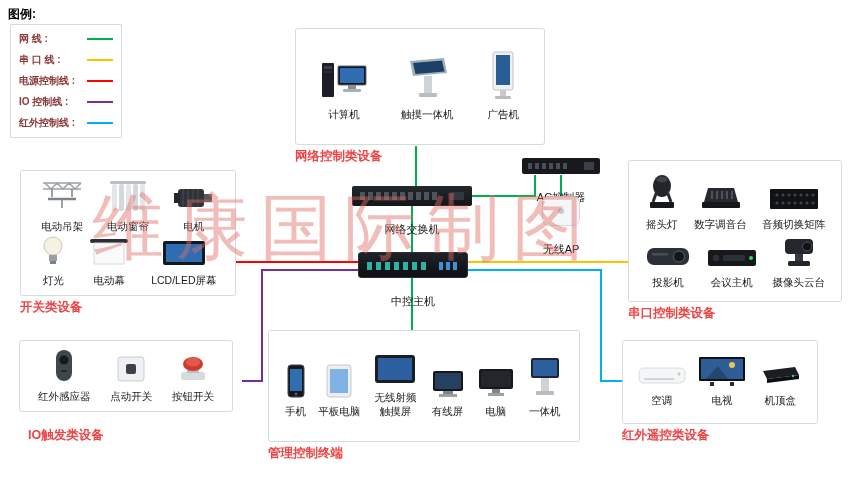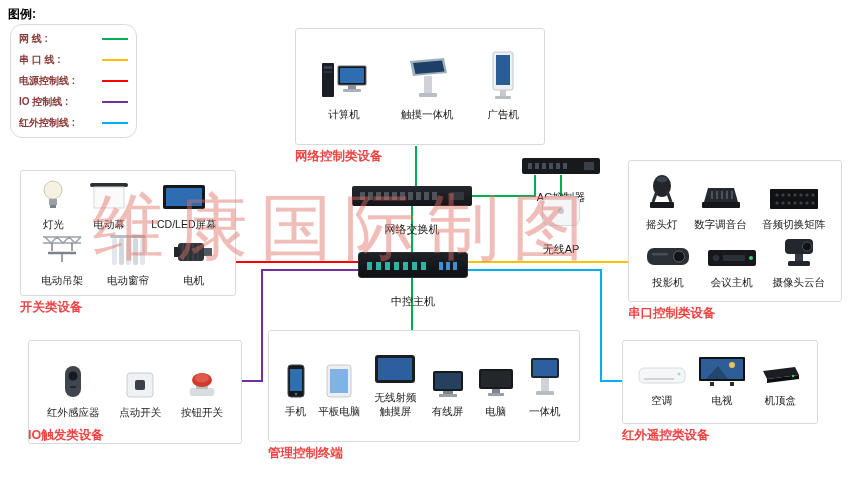--- a/index.html
+++ b/index.html
@@ -37,22 +37,22 @@
     border-radius:3px; position:relative; box-sizing:border-box; }
   .ic-host::before { content:""; position:absolute; left:8px; top:9px; width:62px; height:8px;
     background:repeating-linear-gradient(90deg,#2fb3a5 0 5px, transparent 5px 9px); }
   .ic-host::after { content:""; position:absolute; right:8px; top:9px; width:20px; height:8px;
     background:repeating-linear-gradient(90deg,#3f8fd6 0 4px, transparent 4px 7px); }
   
   .wires { position:absolute; left:0; top:0; z-index:1; }
   .wires polyline { fill:none; stroke-width:2; }
   
   .legend-title { position:absolute; left:8px; top:6px; font-size:12px; font-weight:bold; color:#000; z-index:2; }
-  .legend { position:absolute; left:10px; top:24px; width:127px; border:1px solid #d8dbde; background:#fff;
-    z-index:2; padding:7px 8px; box-sizing:border-box; display:flex; flex-direction:column; gap:7px; border-radius:12px; }
+  .legend { position:absolute; left:10px; top:24px; width:112px; border:1px solid #d8dbde; background:#fff;
+    z-index:2; padding:7px 8px; box-sizing:border-box; display:flex; flex-direction:column; gap:7px; border-radius:1px; }
   .lg-row { display:flex; align-items:center; justify-content:space-between; }
   .lg-label { font-size:10px; font-weight:600; color:#8b3a3a; white-space:nowrap; }
   .lg-line { width:26px; height:2px; flex:none; }
   .lg-c0{background:#00b050} .lg-c1{background:#ffc000} .lg-c2{background:#fe0000}
   .lg-c3{background:#7030a0} .lg-c4{background:#00b0f0}
   
   .watermark { position:absolute; left:92px; top:180px; z-index:10; pointer-events:none;
     font-size:72px; font-weight:normal; color:rgba(224,108,100,0.45); letter-spacing:12px; white-space:nowrap; }
   svg { display:block; }
 </style>
@@ -136,50 +136,20 @@
         <span class="dlabel">广告机</span>
       </div>
     </div>
   </div>
   <div class="gtitle" style="left:295px;top:148px;width:250px">网络控制类设备</div>
 
   <div class="gbox" style="left:20px;top:170px;width:216px;height:126px">
     <div class="drow">
       <div class="dev">
         <span>
-          <svg width="28" height="32" viewBox="0 0 28 32">
-            <circle cx="14" cy="11" r="9" fill="#f5f2e4" stroke="#cdc7ae"></circle>
-            <rect x="10" y="20" width="8" height="6" fill="#9aa0a6"></rect>
-            <rect x="11" y="26" width="6" height="3" fill="#7c828a"></rect>
-          </svg>
-          </span>
-        <span class="dlabel">灯光</span>
-      </div>
-      <div class="dev">
-        <span>
-          <svg width="42" height="30" viewBox="0 0 42 30">
-            <rect x="2" y="2" width="38" height="4" rx="2" fill="#2b2f33"></rect>
-            <rect x="6" y="6" width="30" height="21" fill="#fafafa" stroke="#d5d8db"></rect>
-          </svg>
-          </span>
-        <span class="dlabel">电动幕</span>
-      </div>
-      <div class="dev">
-        <span>
-          <svg width="46" height="28" viewBox="0 0 46 28">
-            <rect x="2" y="2" width="42" height="24" rx="2" fill="#15181c"></rect>
-            <rect x="5" y="5" width="36" height="18" fill="#2f6db3"></rect>
-          </svg>
-          </span>
-        <span class="dlabel">LCD/LED屏幕</span>
-      </div>
-    </div>
-    <div class="drow">
-      <div class="dev">
-        <span>
           <svg width="44" height="34" viewBox="0 0 44 34" fill="none" stroke="#9aa1a8" stroke-width="1.5">
             <path d="M3 4 H41 M3 10 H41"></path>
             <path d="M5 4 L11 10 L17 4 L23 10 L29 4 L35 10 L41 4"></path>
             <path d="M12 10 V18 M32 10 V18" stroke="#7c838a"></path>
             <path d="M8 20 H36" stroke="#7c838a" stroke-width="2.5"></path>
             <path d="M22 21 V29" stroke="#7c838a"></path>
           </svg>
           </span>
         <span class="dlabel">电动吊架</span>
       </div>
@@ -201,20 +171,50 @@
       <div class="dev">
         <span>
           <svg width="44" height="30" viewBox="0 0 44 30">
             <rect x="6" y="6" width="26" height="18" rx="3" fill="#2e3338"></rect>
             <rect x="2" y="10" width="6" height="10" fill="#23272b"></rect>
             <rect x="32" y="11" width="8" height="8" fill="#505860"></rect>
             <path d="M11 6 V24 M16 6 V24 M21 6 V24 M26 6 V24" stroke="#454c53"></path>
           </svg>
           </span>
         <span class="dlabel">电机</span>
+      </div>
+    </div>
+    <div class="drow">
+      <div class="dev">
+        <span>
+          <svg width="28" height="32" viewBox="0 0 28 32">
+            <circle cx="14" cy="11" r="9" fill="#f5f2e4" stroke="#cdc7ae"></circle>
+            <rect x="10" y="20" width="8" height="6" fill="#9aa0a6"></rect>
+            <rect x="11" y="26" width="6" height="3" fill="#7c828a"></rect>
+          </svg>
+          </span>
+        <span class="dlabel">灯光</span>
+      </div>
+      <div class="dev">
+        <span>
+          <svg width="42" height="30" viewBox="0 0 42 30">
+            <rect x="2" y="2" width="38" height="4" rx="2" fill="#2b2f33"></rect>
+            <rect x="6" y="6" width="30" height="21" fill="#fafafa" stroke="#d5d8db"></rect>
+          </svg>
+          </span>
+        <span class="dlabel">电动幕</span>
+      </div>
+      <div class="dev">
+        <span>
+          <svg width="46" height="28" viewBox="0 0 46 28">
+            <rect x="2" y="2" width="42" height="24" rx="2" fill="#15181c"></rect>
+            <rect x="5" y="5" width="36" height="18" fill="#2f6db3"></rect>
+          </svg>
+          </span>
+        <span class="dlabel">LCD/LED屏幕</span>
       </div>
     </div>
   </div>
   <div class="gtitle" style="left:20px;top:299px;width:216px">开关类设备</div>
 
   <div class="gbox" style="left:628px;top:160px;width:214px;height:142px">
     <div class="drow">
       <div class="dev">
         <span>
           <svg width="34" height="38" viewBox="0 0 34 38">
@@ -293,21 +293,21 @@
             <rect x="17" y="17" width="8" height="7" fill="#343a41"></rect>
             <rect x="10" y="24" width="22" height="5" rx="1.5" fill="#23272d"></rect>
           </svg>
           </span>
         <span class="dlabel">摄像头云台</span>
       </div>
     </div>
   </div>
   <div class="gtitle" style="left:628px;top:305px;width:214px">串口控制类设备</div>
 
-  <div class="gbox" style="left:28px;top:340px;width:214px;height:104px">
+  <div class="gbox" style="left:19px;top:340px;width:214px;height:72px">
     <div class="drow">
       <div class="dev">
         <span>
           <svg width="24" height="34" viewBox="0 0 24 34">
             <rect x="4" y="1" width="16" height="31" rx="8" fill="#40464d"></rect>
             <circle cx="12" cy="11" r="4.5" fill="#16191d"></circle>
             <rect x="9" y="21" width="6" height="2" rx="1" fill="#23272c"></rect>
           </svg>
           </span>
         <span class="dlabel">红外感应器</span>

